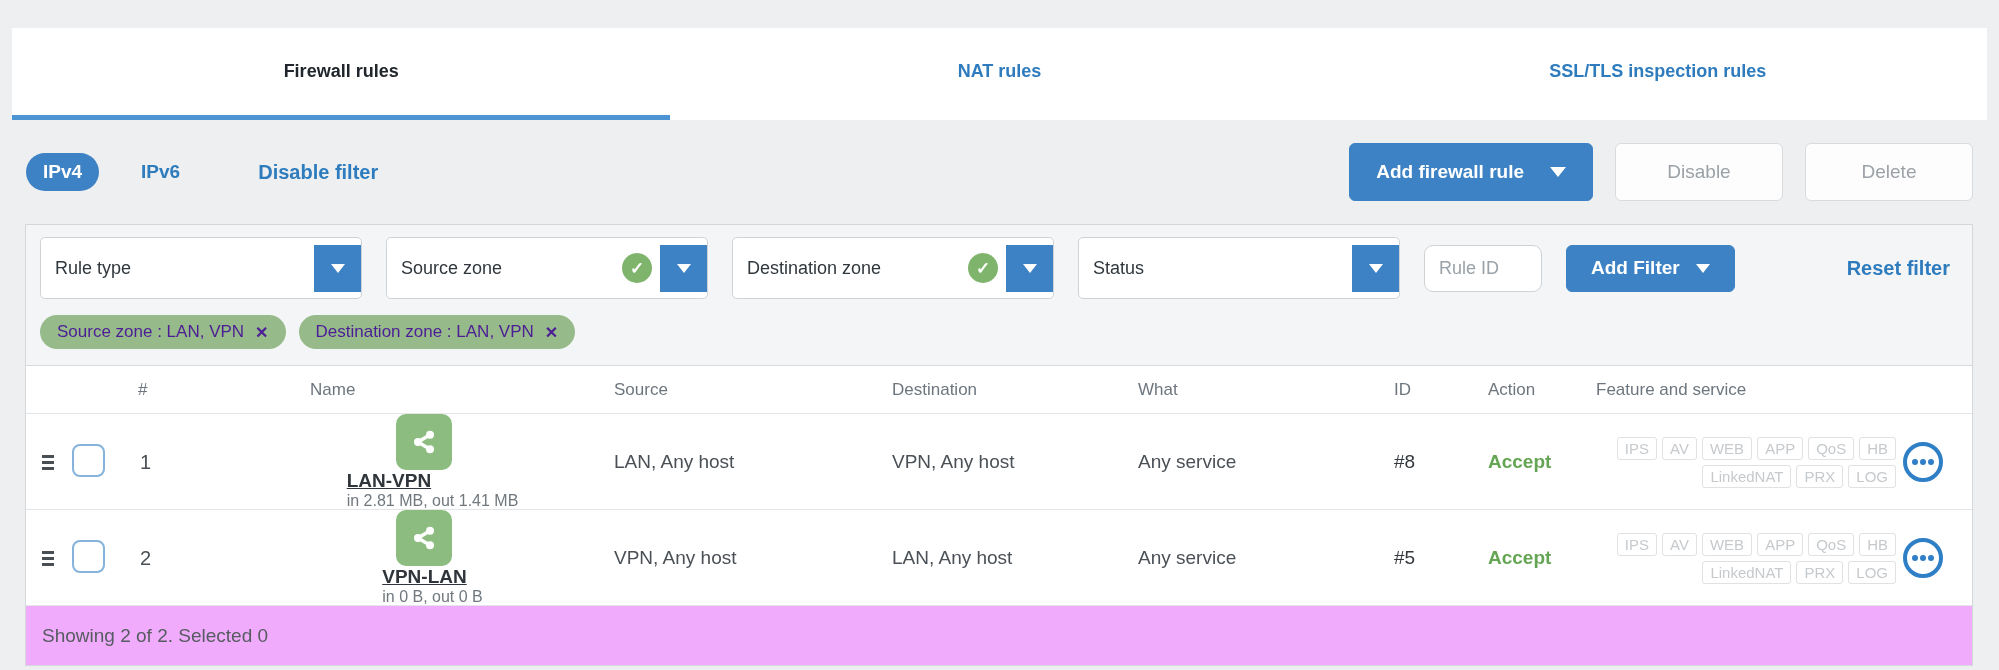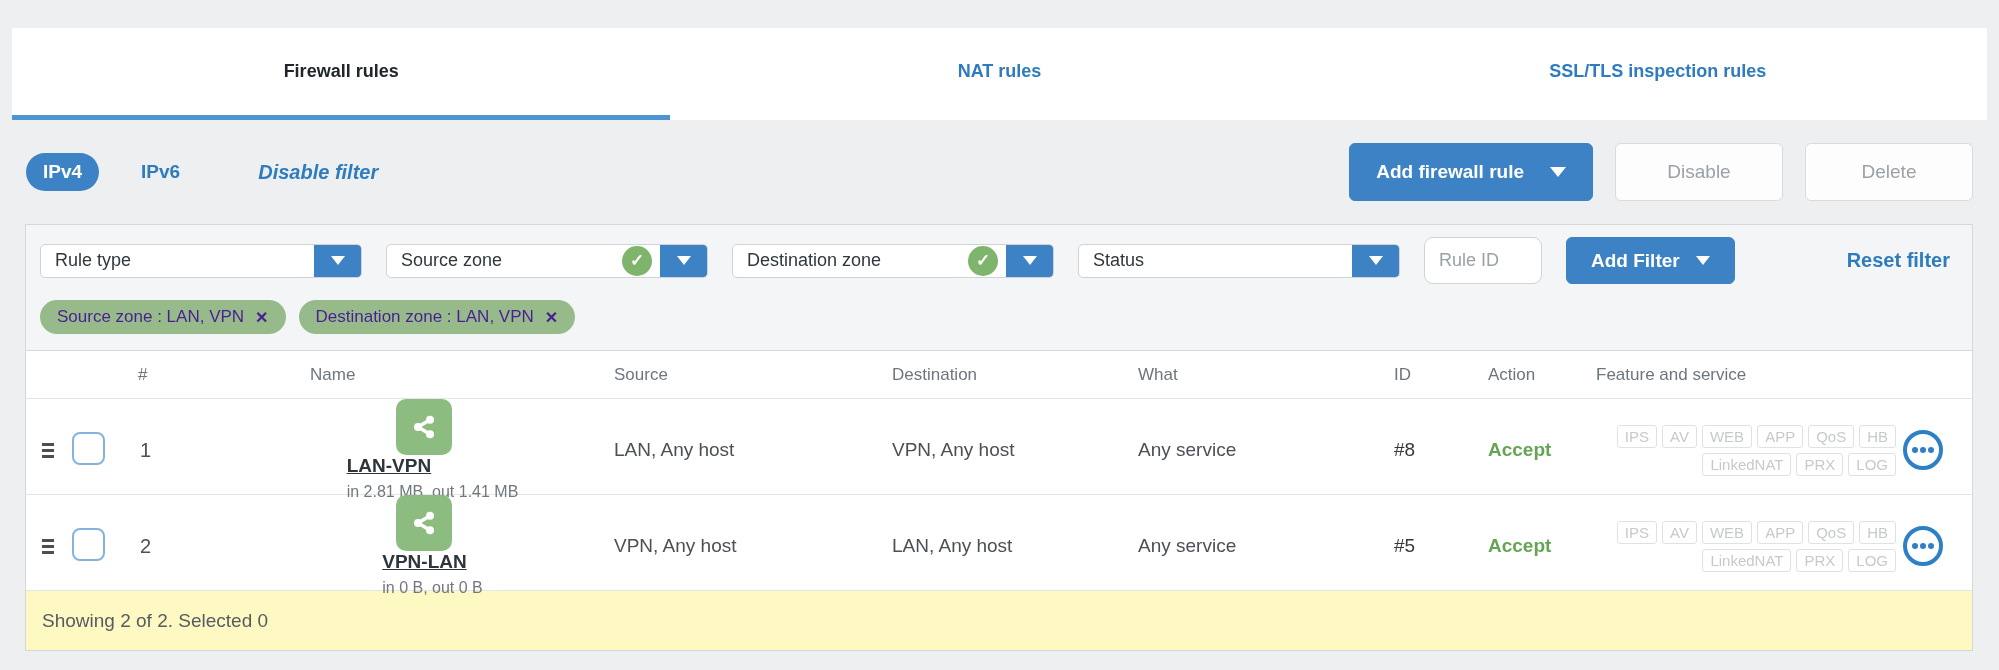--- a/index.html
+++ b/index.html
@@ -59,21 +59,20 @@
     font-weight: bold;
     margin-left: 42px;
     cursor: pointer;
   }
   .filter-toggle-link {
     color: #2e7cbe;
     font-size: 20px;
     font-weight: bold;
     margin-left: 78px;
     cursor: pointer;
-    font-style: italic;
   }
   .toolbar-right { display: flex; align-items: center; }
   .btn {
     height: 58px;
     border-radius: 6px;
     font-size: 19px;
     font-family: "Liberation Sans", sans-serif;
     cursor: pointer;
   }
   .btn-primary {
@@ -112,21 +111,21 @@
   
   .filter-area { background: #f4f5f6; }
   .filter-row {
     display: flex;
     align-items: center;
     padding: 12px 14px 8px 14px;
     gap: 24px;
   }
   .dropdown {
     width: 322px;
-    height: 34px;
+    height: 62px;
     background: #ffffff;
     border: 1px solid #cfd3d6;
     border-radius: 5px;
     display: flex;
     align-items: center;
     overflow: hidden;
     cursor: pointer;
   }
   .dropdown .dd-label {
     flex: 1;
@@ -270,21 +269,21 @@
   }
   .name-block { margin-left: 17px; }
   .rule-name {
     font-size: 19px;
     font-weight: bold;
     color: #2f353a;
     text-decoration: underline;
     cursor: pointer;
     display: inline-block;
   }
-  .rule-traffic { font-size: 16px; color: #70787e; margin-top: 6px; }
+  .rule-traffic { font-size: 16px; color: #70787e; }
   .cell-src, .cell-dst, .cell-what { font-size: 19px; color: #4a5056; padding-left: 4px; }
   .cell-id { font-size: 19px; color: #33383d; padding-left: 10px; }
   .cell-action { font-size: 19px; font-weight: bold; color: #64a553; padding-left: 10px; }
   .cell-badges {
     display: flex;
     flex-direction: column;
     align-items: flex-end;
     gap: 5px;
   }
   .badge-line { display: flex; gap: 5px; }
@@ -303,21 +302,21 @@
     border-radius: 50%;
     background: #fff;
     display: flex; align-items: center; justify-content: center;
     gap: 2px;
     cursor: pointer;
   }
   .menu-btn i { display:block; width: 6px; height: 6px; border-radius: 50%; background: #2e7fc6; }
 
   
   .tfooter {
-    background: #fef9c3;
+    background: #f0abfc;
     height: 59px;
     display: flex;
     align-items: center;
     padding: 0 16px;
     font-size: 19px;
     color: #565c61;
   }
 </style>
 </head>
 <body>

